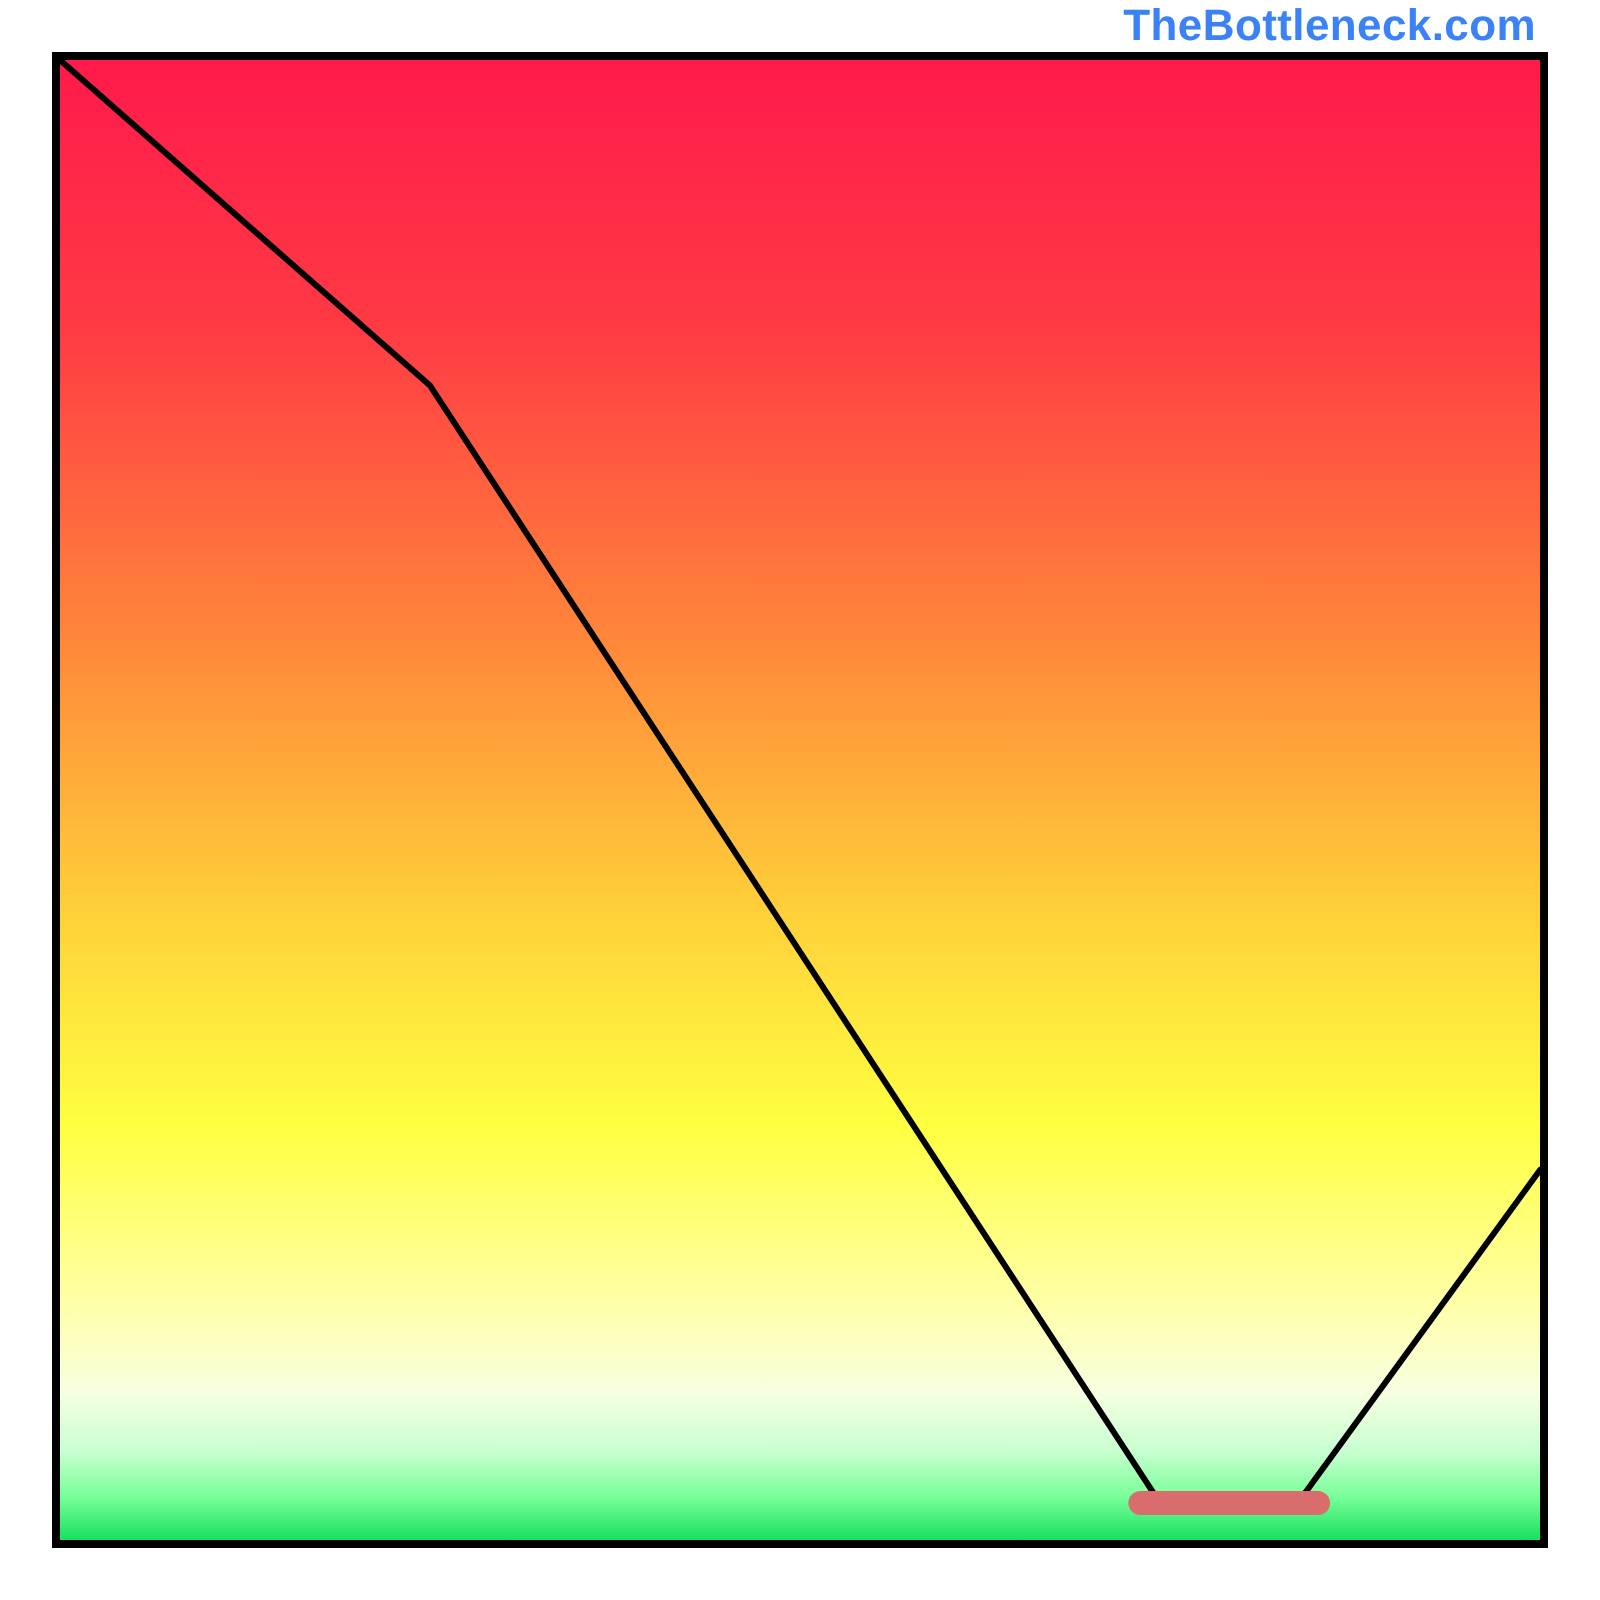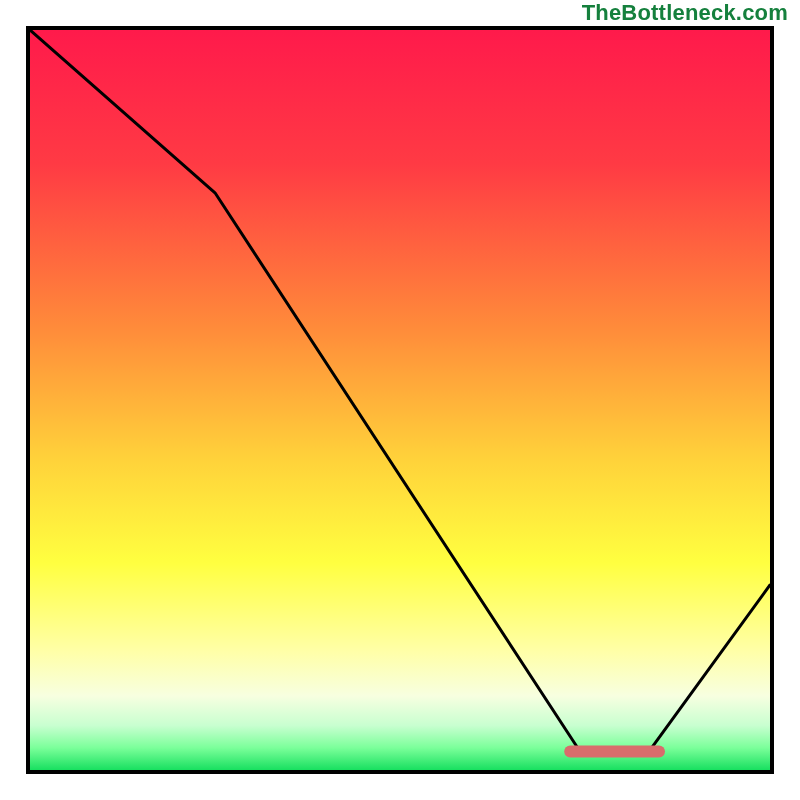--- a/index.html
+++ b/index.html
@@ -17,24 +17,24 @@
     top: 26px;
     width: 748px;
     height: 748px;
     border: 4px solid #000;
     box-sizing: border-box;
     overflow: hidden;
   }
   .watermark {
     position: absolute;
     top: 0;
-    right: 12px;
+    right: 32px;
     font-size: 22px;
     font-weight: 600;
-    color: #15803d;
+    color: #3b82f6;
     letter-spacing: 0.2px;
   }
   svg {
     display: block;
   }
 </style>
 </head>
 <body>
 
 <div class="watermark">TheBottleneck.com</div>

